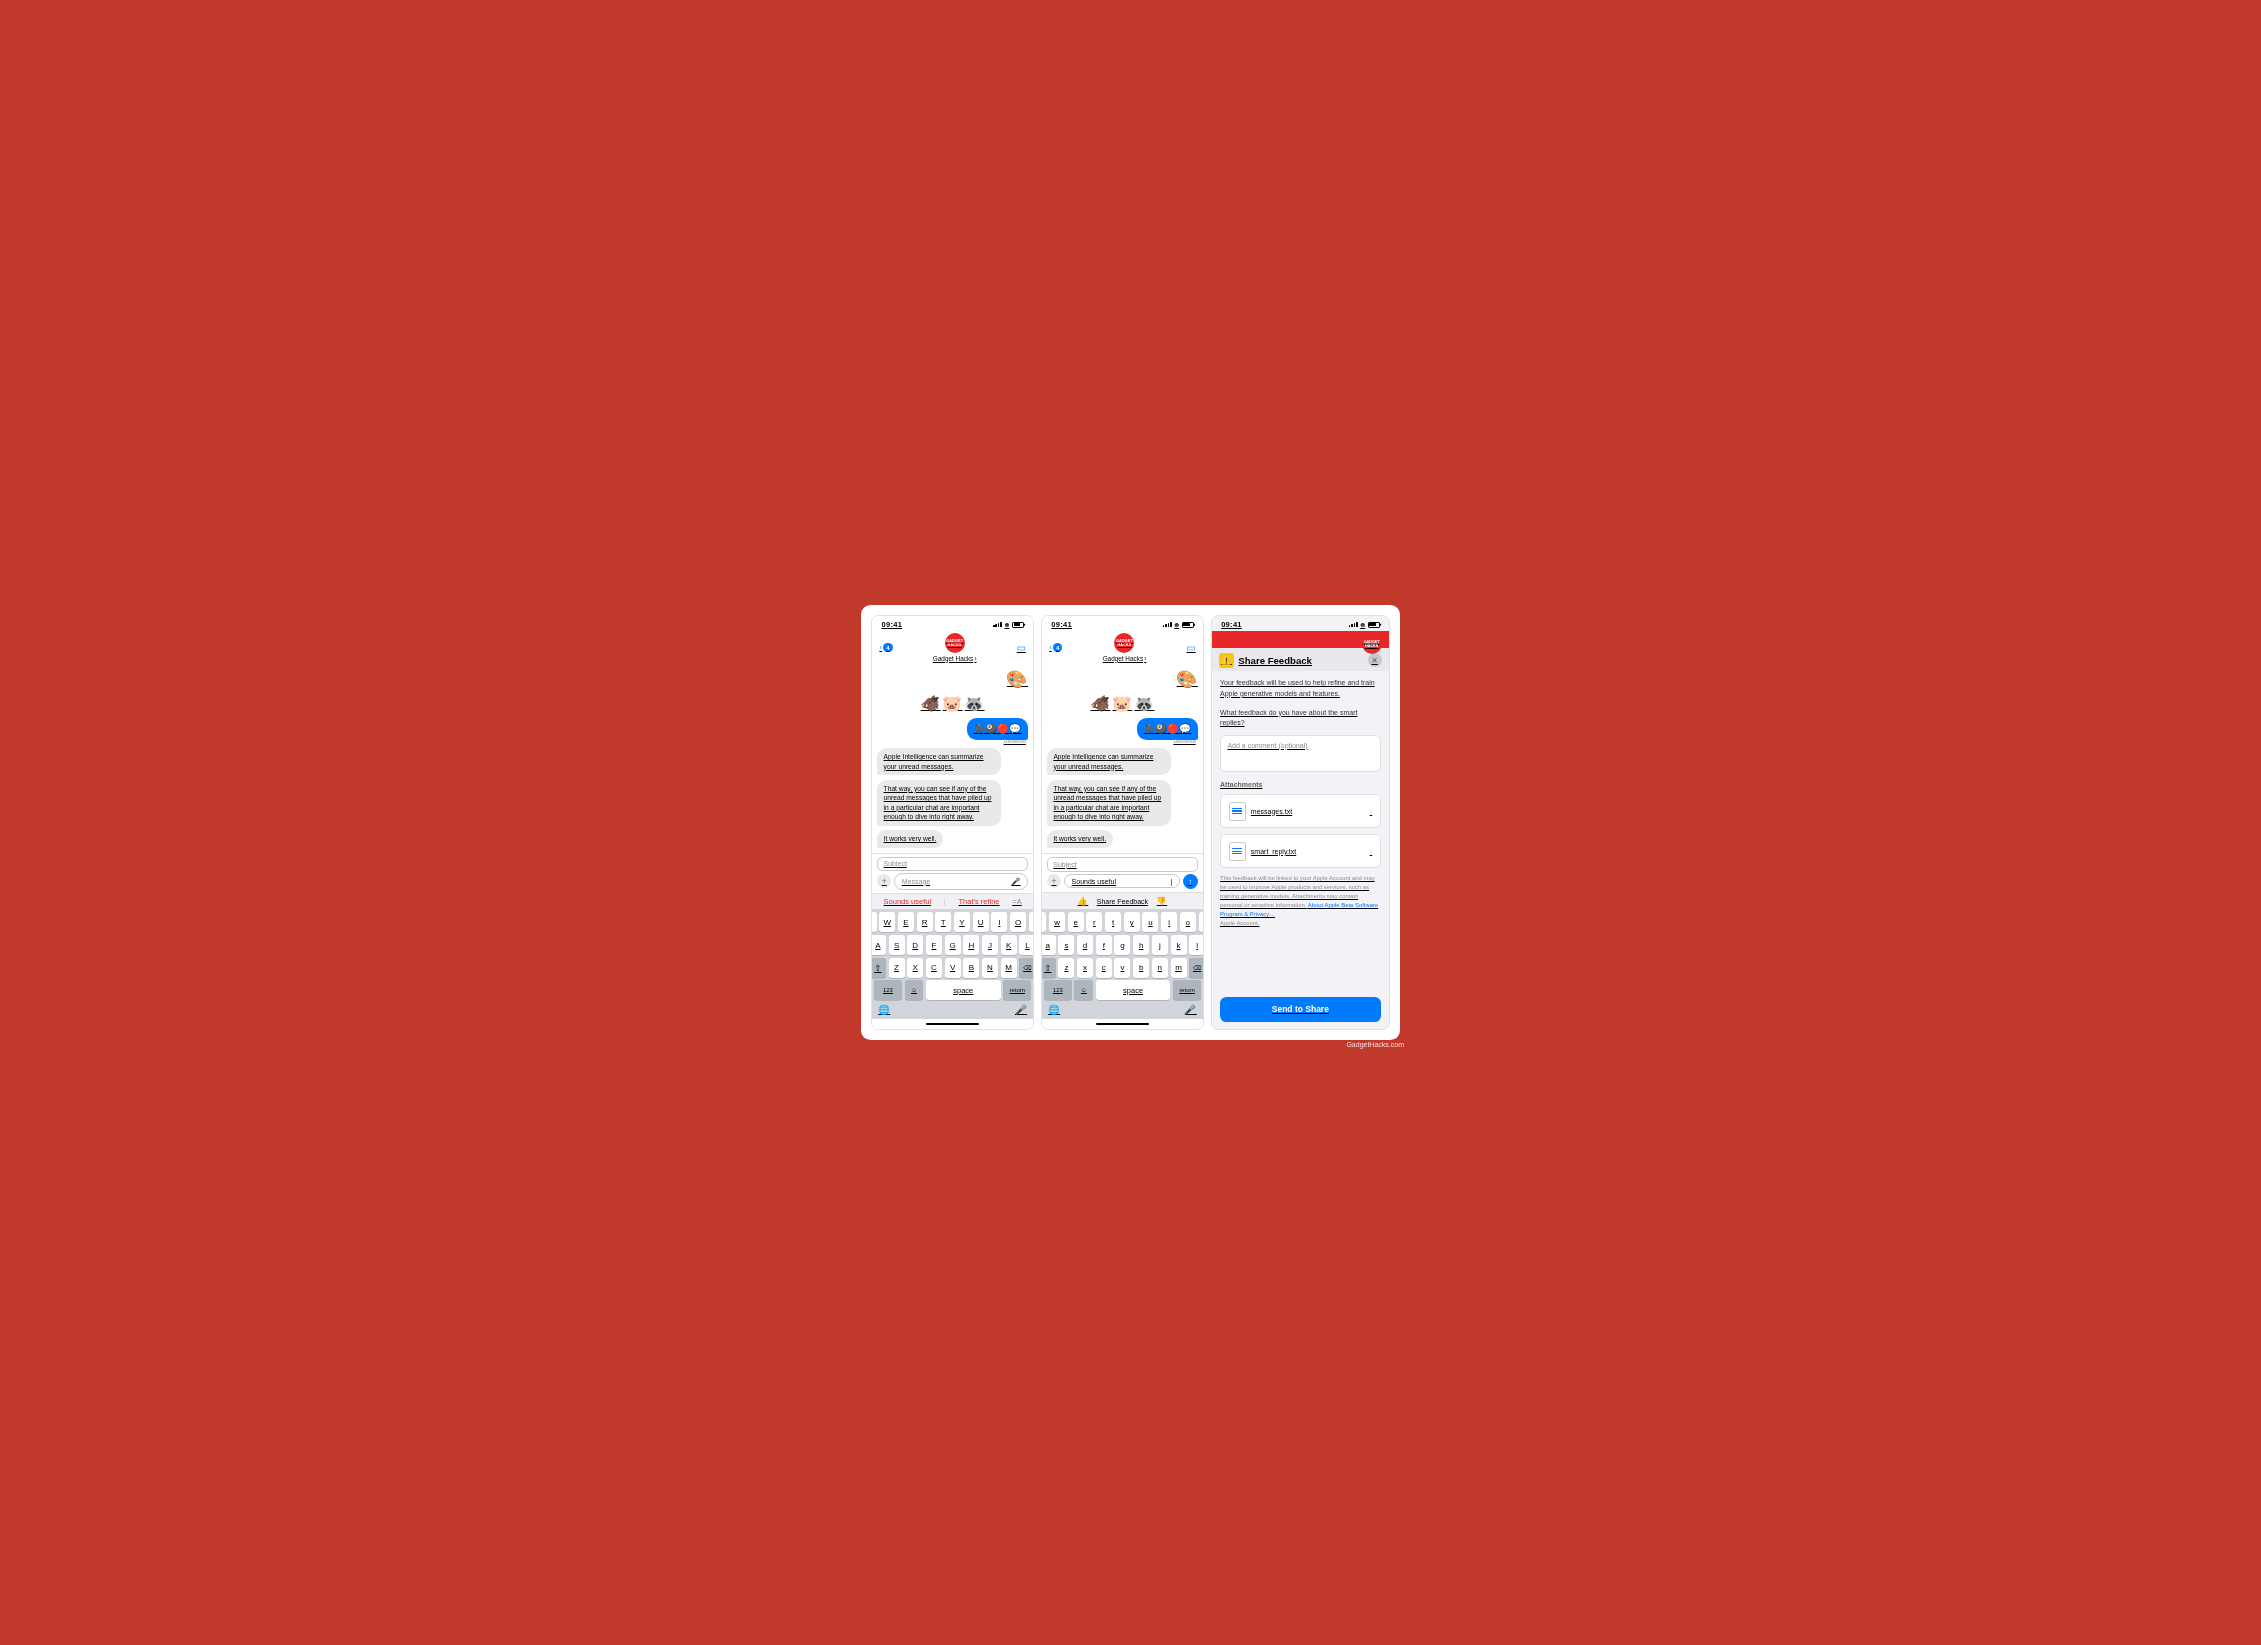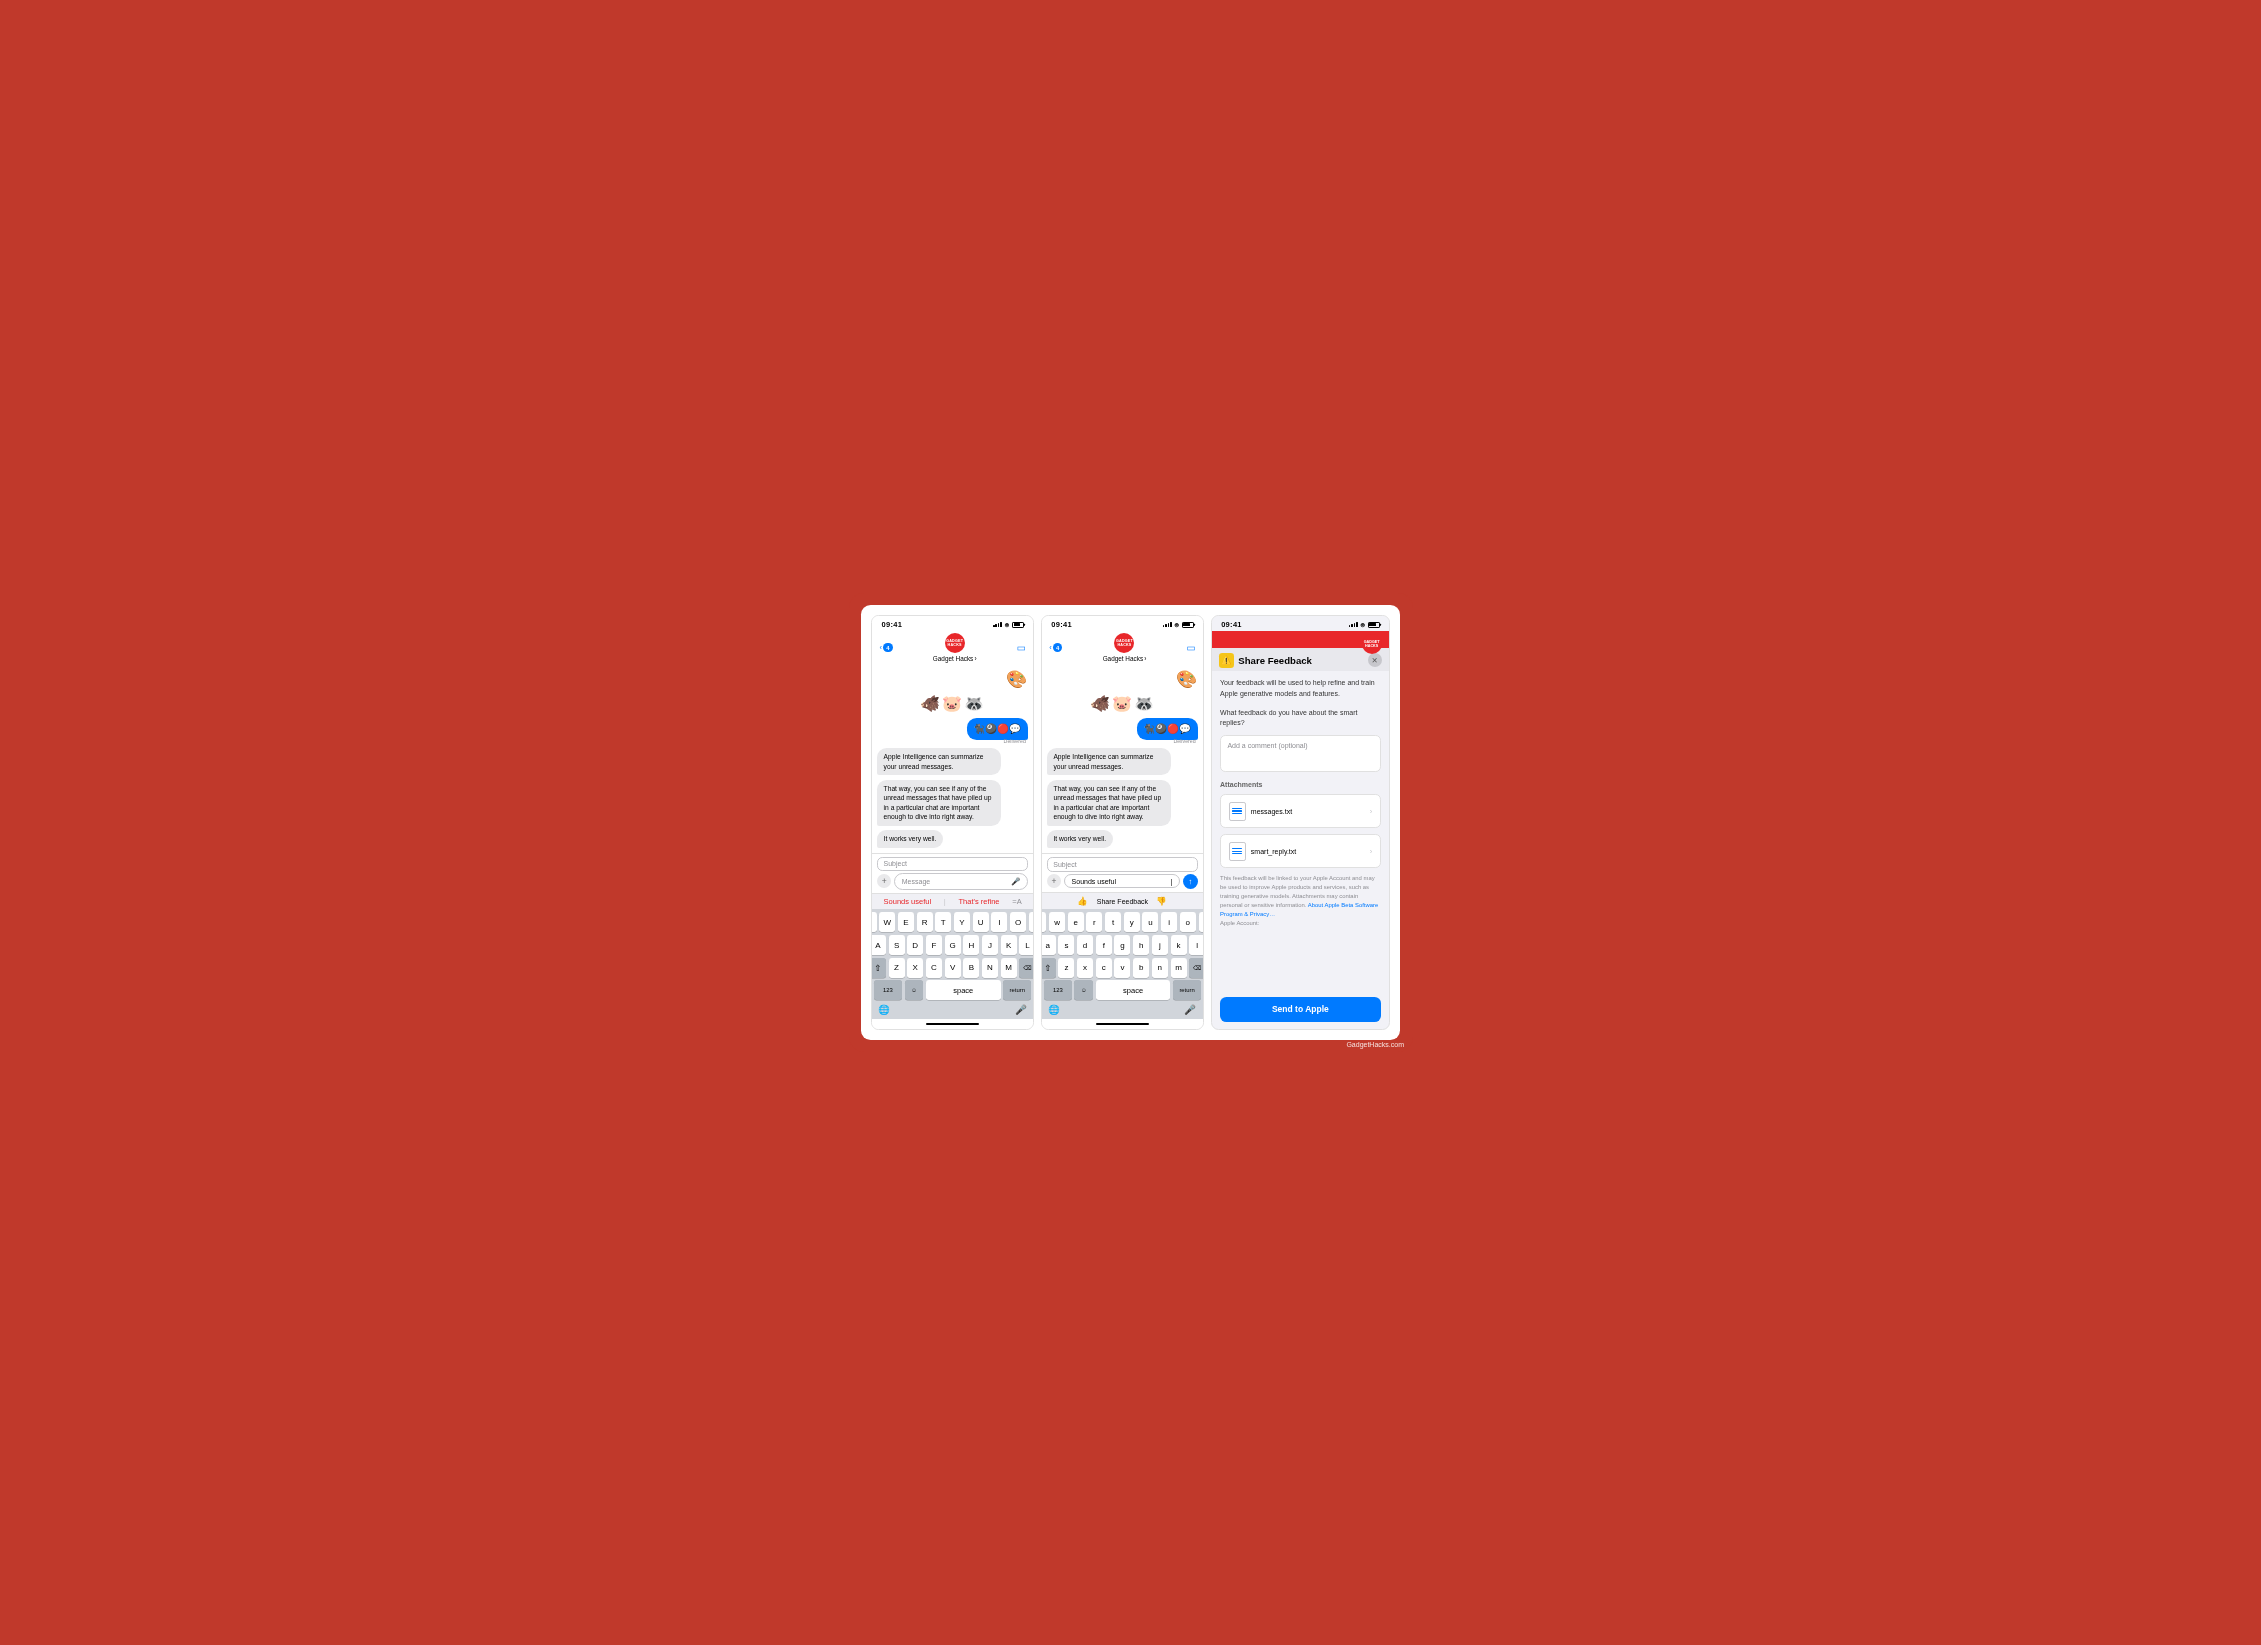--- a/index.html
+++ b/index.html
@@ -10,20 +10,21 @@
       align-items: center;
       min-height: 100vh;
       font-family: -apple-system, BlinkMacSystemFont, 'SF Pro Text', 'Helvetica Neue', Arial, sans-serif;
     }
     .outer-container {
       background: #c0392b;
       border-radius: 15px;
       padding: 12.8px;
       width: 564px;
       position: relative;
+      text-decoration: underline;
     }
     .phones-row {
       display: flex;
       gap: 6.4px;
       background: #fff;
       border-radius: 9.6px;
       padding: 9.6px;
     }
     
     .phone {
@@ -757,21 +758,21 @@
           <span class="chevron-right">›</span>
         </div>
 
         <p class="fp-legal">
           <span>This feedback will be linked to your Apple Account and may be used to improve Apple products and services, such as training generative models. Attachments may contain personal or sensitive information.</span>
           <a href="#" style="color:#007aff;">About Apple Beta Software Program &amp; Privacy…</a>
           <br>
           <span>Apple Account:</span>
         </p>
 
-        <div class="fp-send-btn">Send to Apple</div>
+        <div class="fp-send-btn">Send to Share</div>
       </div>
     </div>
 
   </div>
 
   <div class="watermark">GadgetHacks.com</div>
 </div>
 
 
 </body></html>

